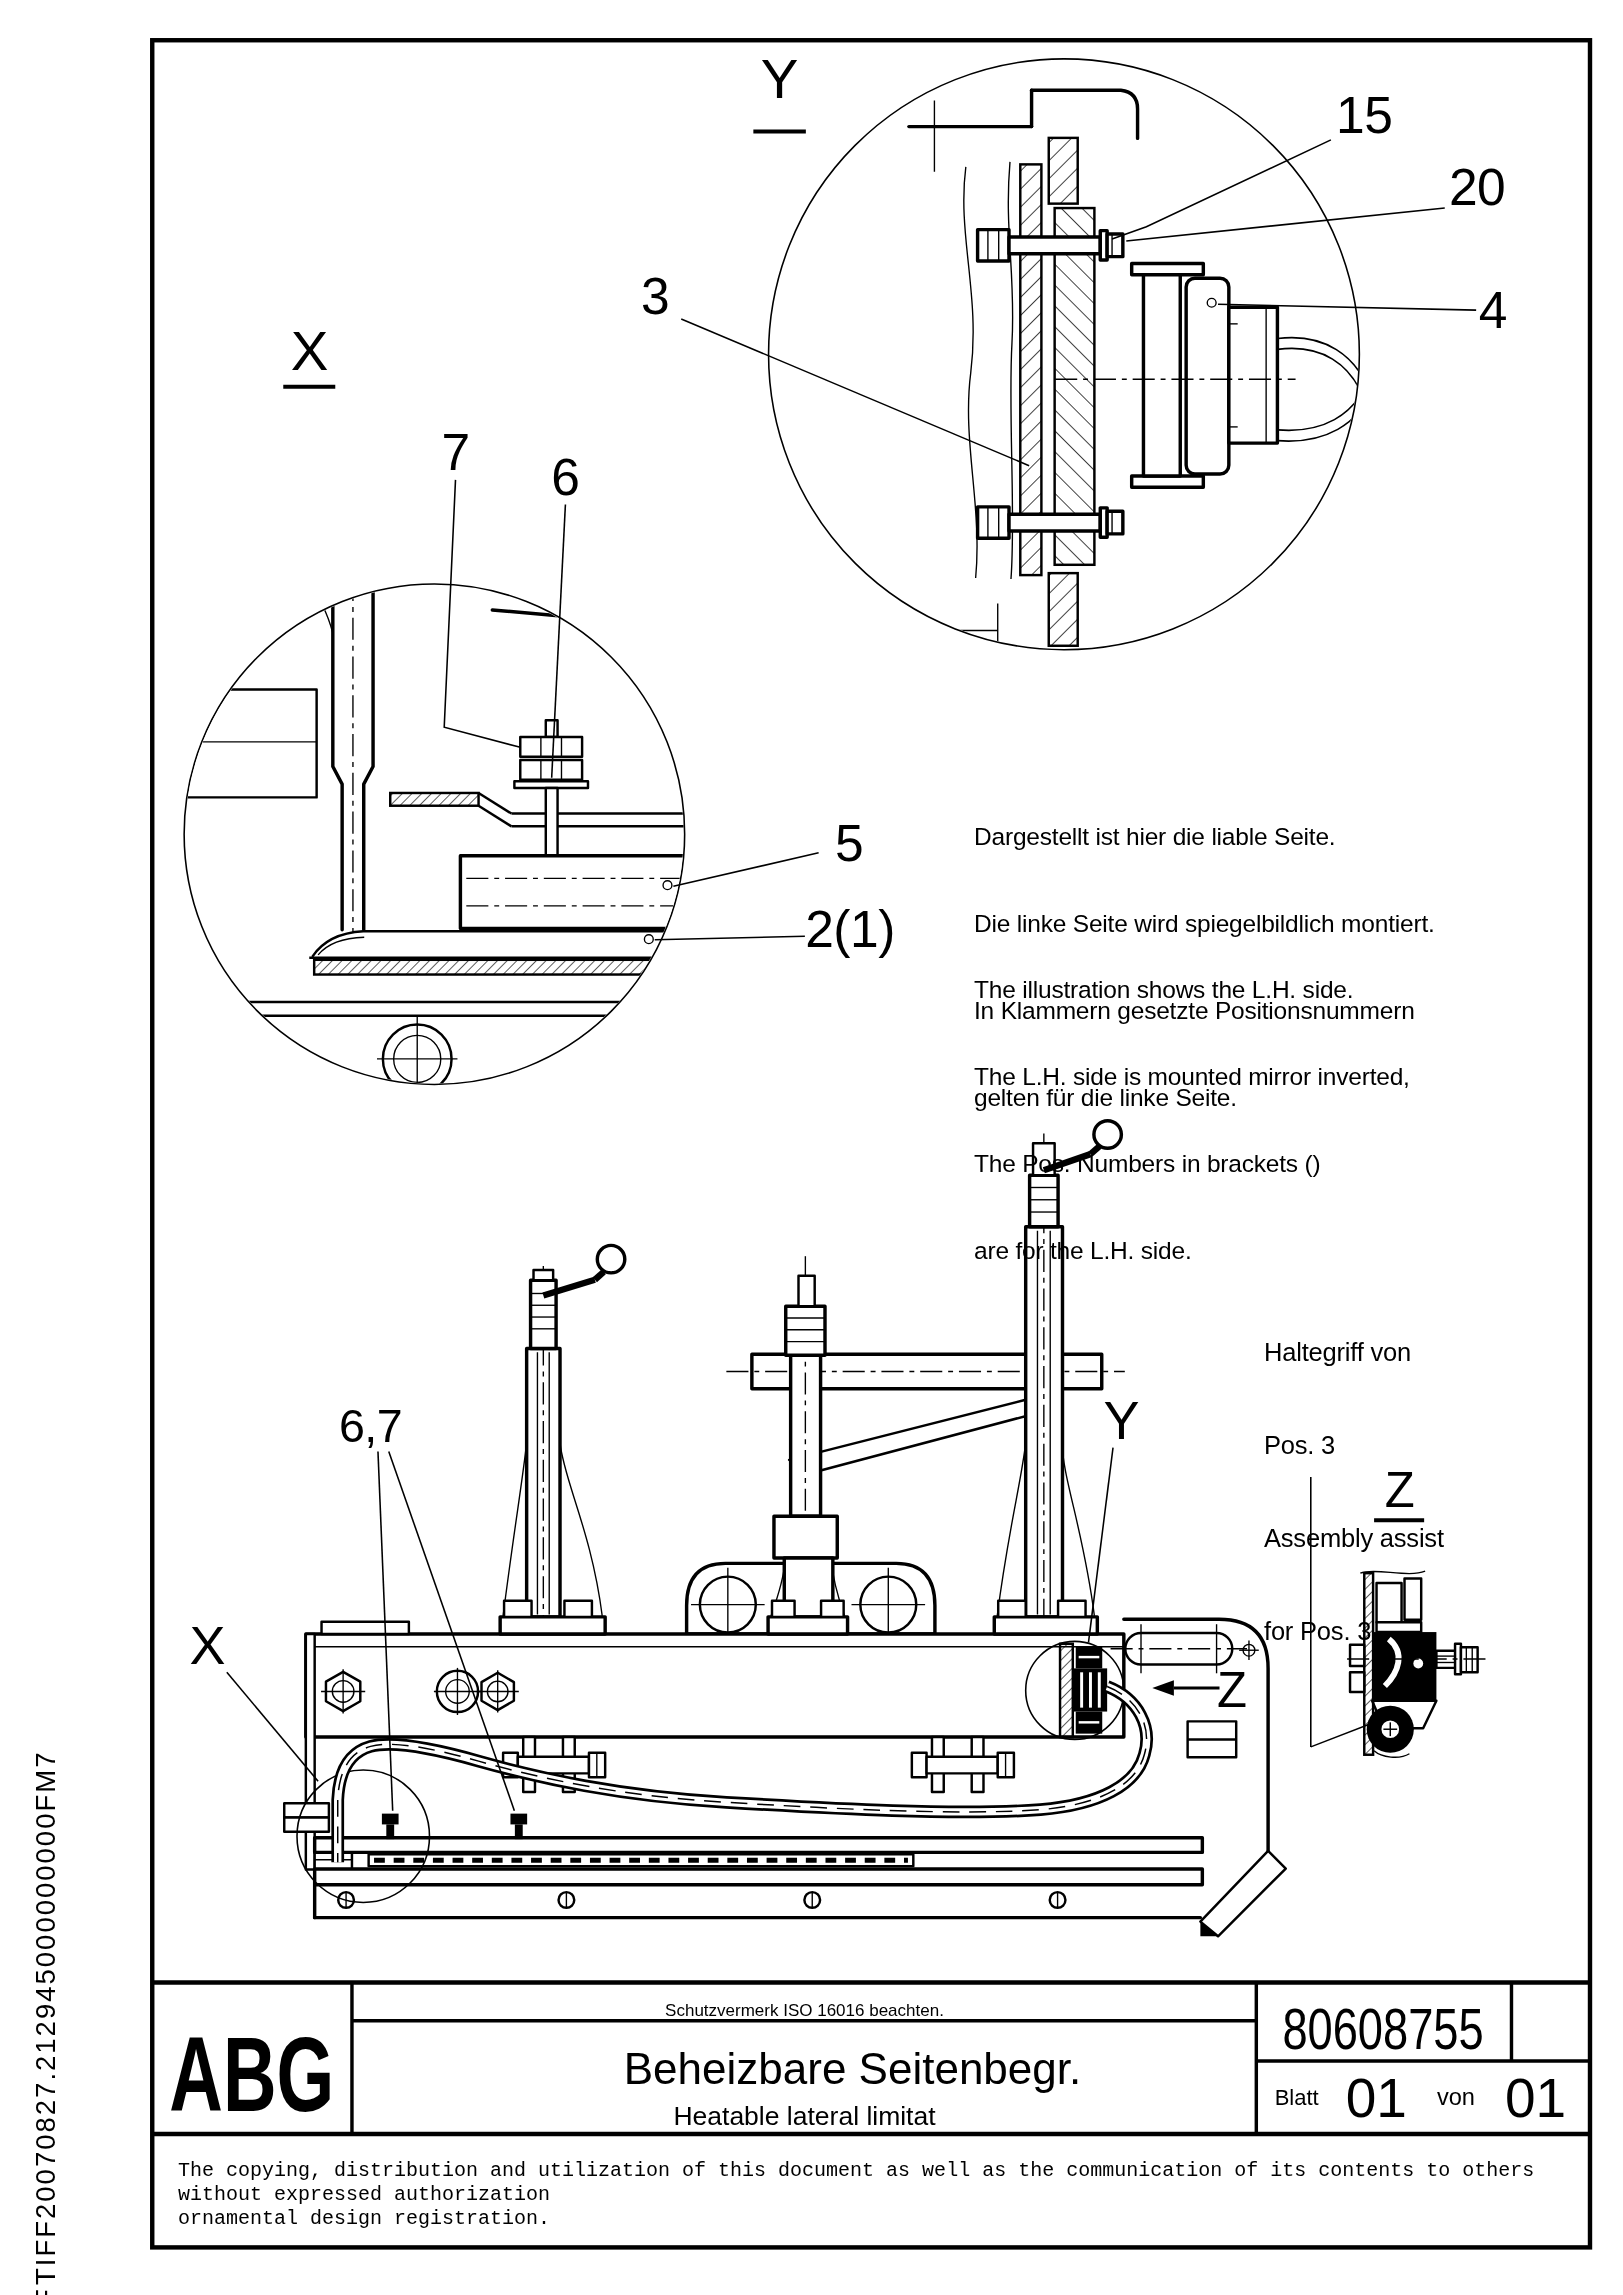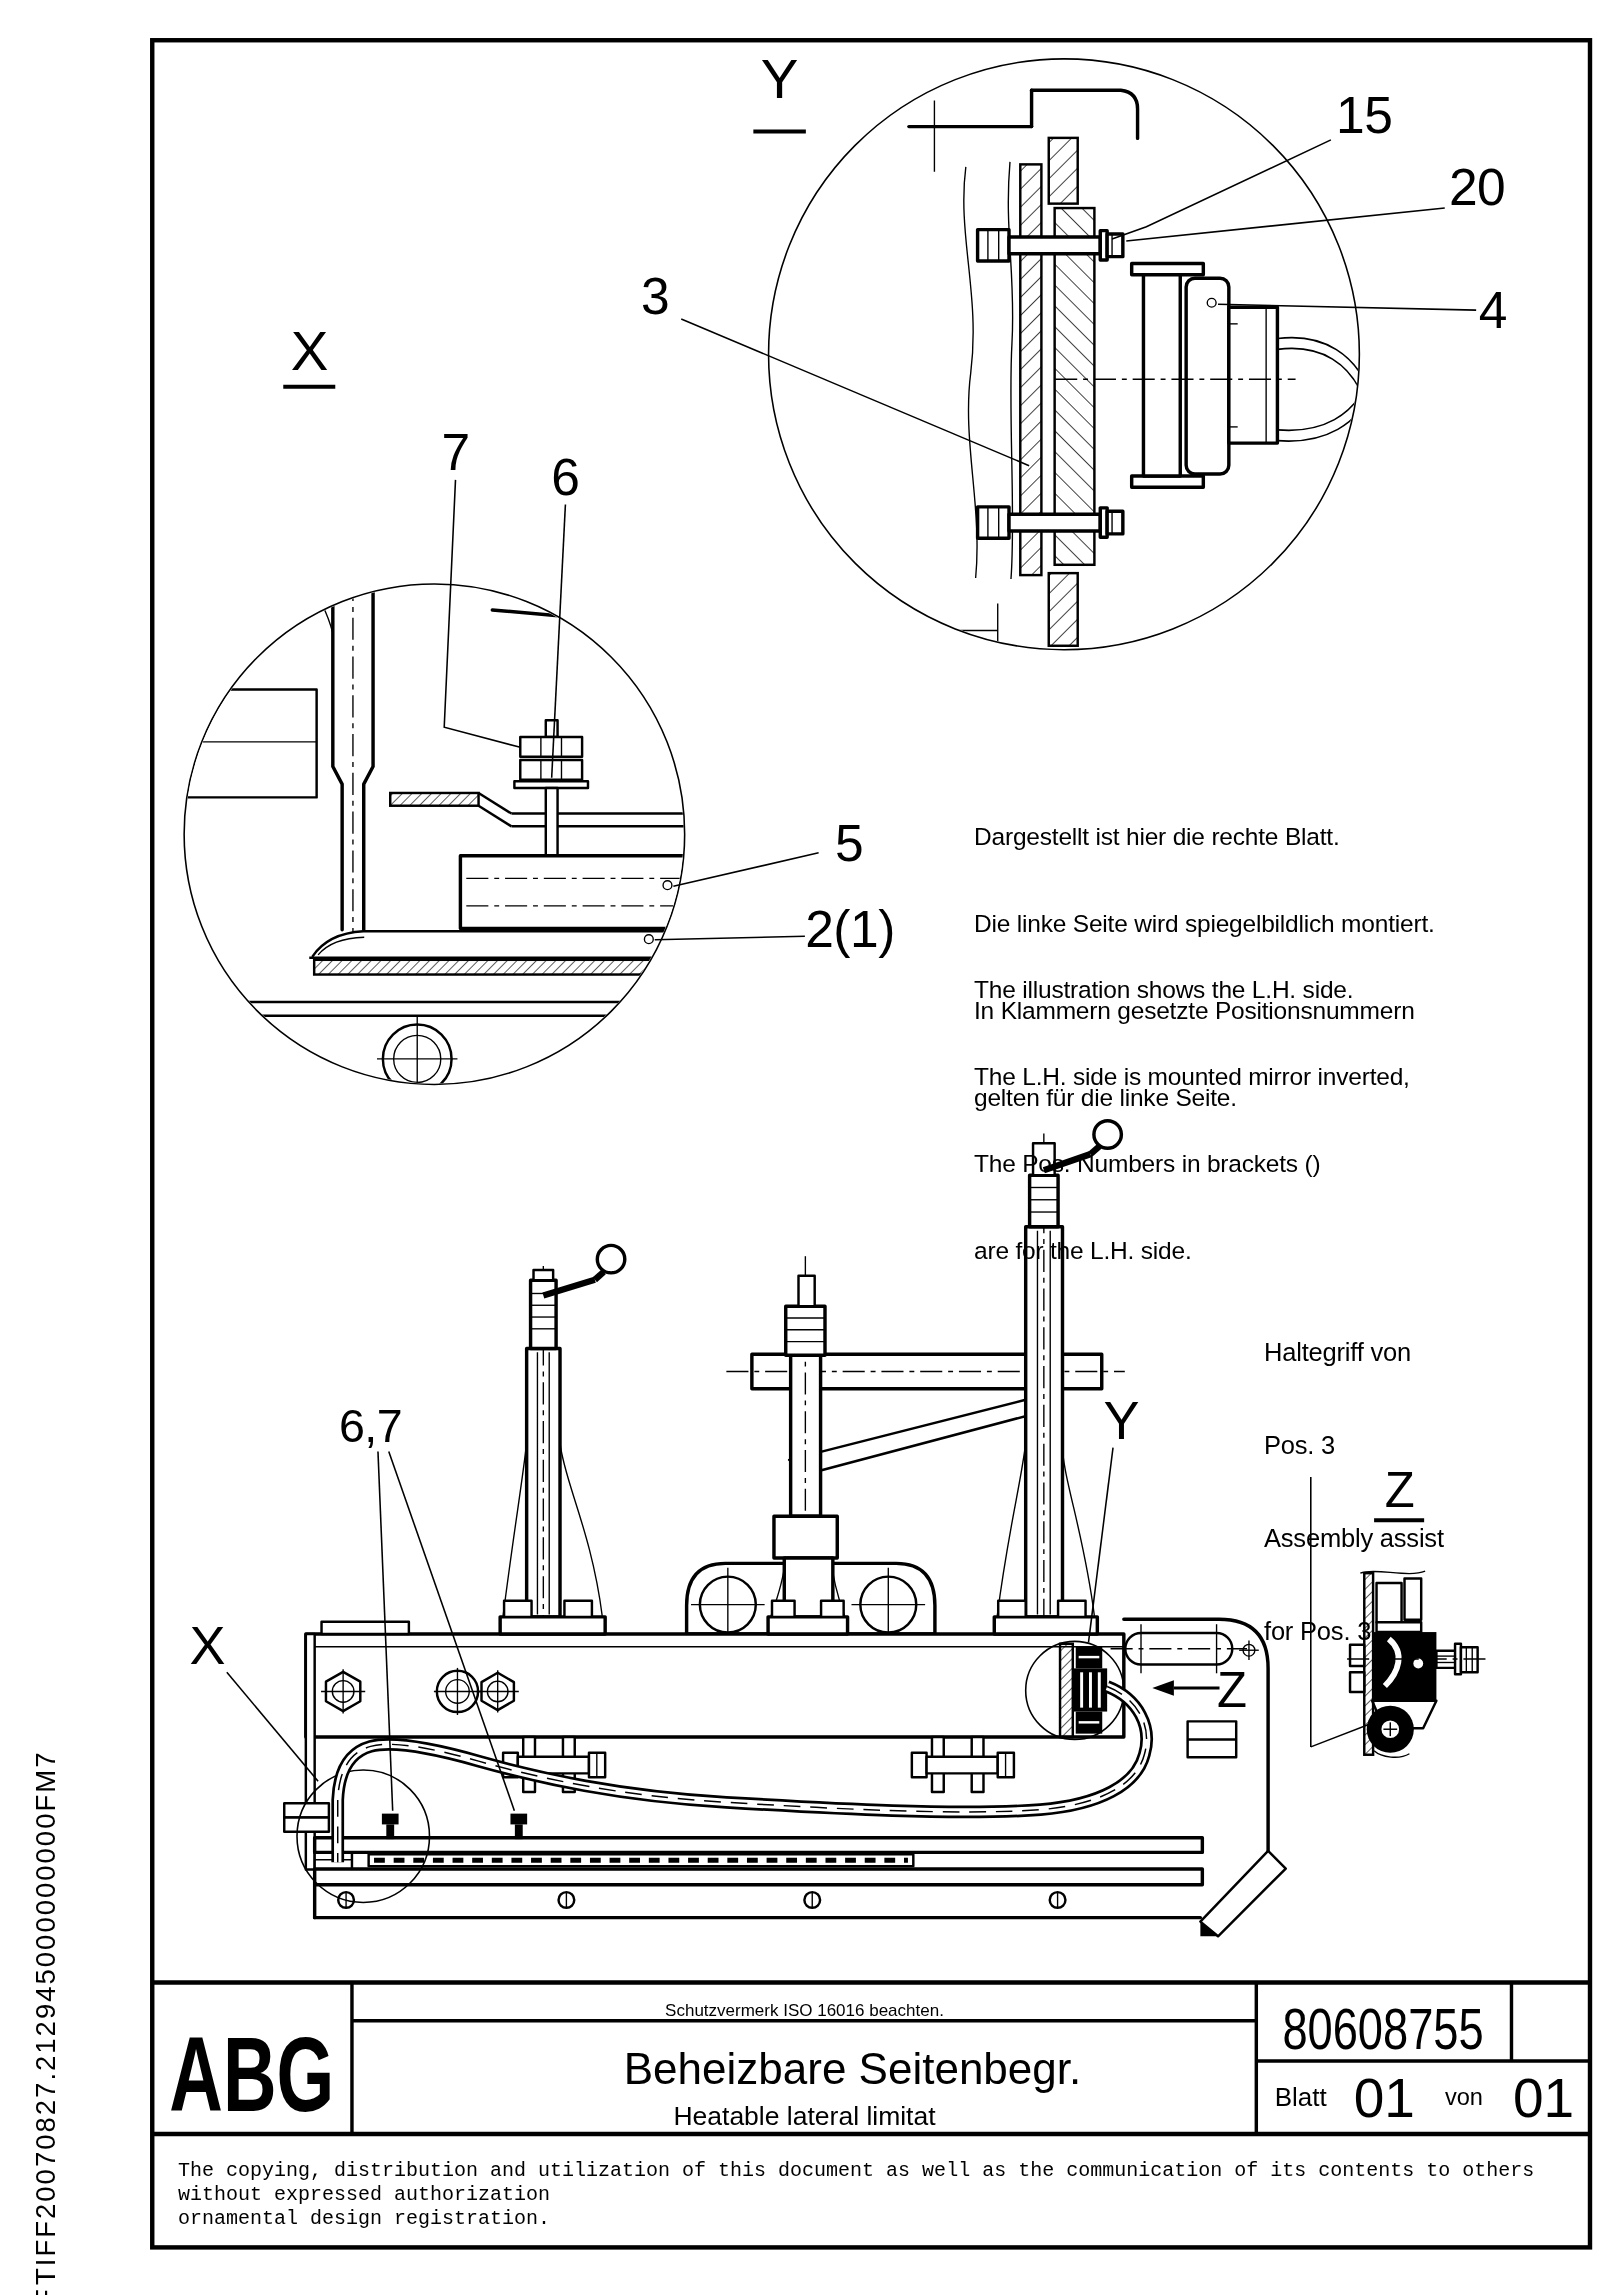--- a/index.html
+++ b/index.html
@@ -410,21 +410,21 @@
     <line x1="310" y1="4349" x2="3240" y2="4349" stroke="#000" stroke-width="9"></line>
     <line x1="717" y1="4040" x2="717" y2="4349" stroke="#000" stroke-width="7"></line>
     <line x1="2560" y1="4040" x2="2560" y2="4349" stroke="#000" stroke-width="7"></line>
     <line x1="717" y1="4118" x2="2560" y2="4118" stroke="#000" stroke-width="7"></line>
     <line x1="2560" y1="4200" x2="3240" y2="4200" stroke="#000" stroke-width="7"></line>
     <line x1="3080" y1="4040" x2="3080" y2="4200" stroke="#000" stroke-width="7"></line>
   </g>
 </svg>
 
 <div class="note abs" style="left:974px;top:764px;">
-  <div>Dargestellt ist hier die rechte Blatt.</div>
+  <div>Dargestellt ist hier die liable Seite.</div>
   <div>Die linke Seite wird spiegelbildlich montiert.</div>
   <div>In Klammern gesetzte Positionsnummern</div>
   <div>gelten für die linke Seite.</div>
 </div>
 <div class="note abs" style="left:974px;top:917px;">
   <div>The illustration shows the L.H. side.</div>
   <div>The L.H. side is mounted mirror inverted,</div>
   <div>The Pos. Numbers in brackets ()</div>
   <div>are for the L.H. side.</div>
 </div>
@@ -438,21 +438,21 @@
 <div class="cellC" style="left:152px;top:1983px;width:200px;height:152px;">
   <span class="cx7" style="font-size:106px;font-weight:900;">ABG</span>
 </div>
 <div class="cellC" style="left:352px;top:1983px;width:905px;height:38px;font-size:17px;">Schutzvermerk ISO 16016 beachten.</div>
 <div class="cellC" style="left:352px;top:2025px;width:905px;height:69px;font-size:44px;padding-left:48px;">Beheizbare Seitenbegr.</div>
 <div class="cellC" style="left:352px;top:2095px;width:905px;height:37px;font-size:26.5px;">Heatable lateral limitat</div>
 <div class="cellC" style="left:1256px;top:1983px;width:255px;height:79px;">
   <span class="cx" style="font-size:58px;">80608755</span>
 </div>
 <div class="cellL" style="left:1256px;top:2061px;width:334px;height:73px;">
-  <span style="font-size:26px;margin-left:18.7px;">Blatt</span>
+  <span style="font-size:22px;margin-left:18.7px;">Blatt</span>
   <span style="font-size:55px;margin-left:27px;">01</span>
   <span style="font-size:23.6px;margin-left:30px;">von</span>
   <span style="font-size:55px;margin-left:30px;">01</span>
 </div>
 
 <div class="legal abs" style="left:178px;top:2159px;width:1394px;font-family:Liberation Mono, monospace;">
   <div>The copying, distribution and utilization of this document as well as the communication of its contents to others without expressed authorization</div>
   <div>ornamental design registration.</div>
 </div>
 

